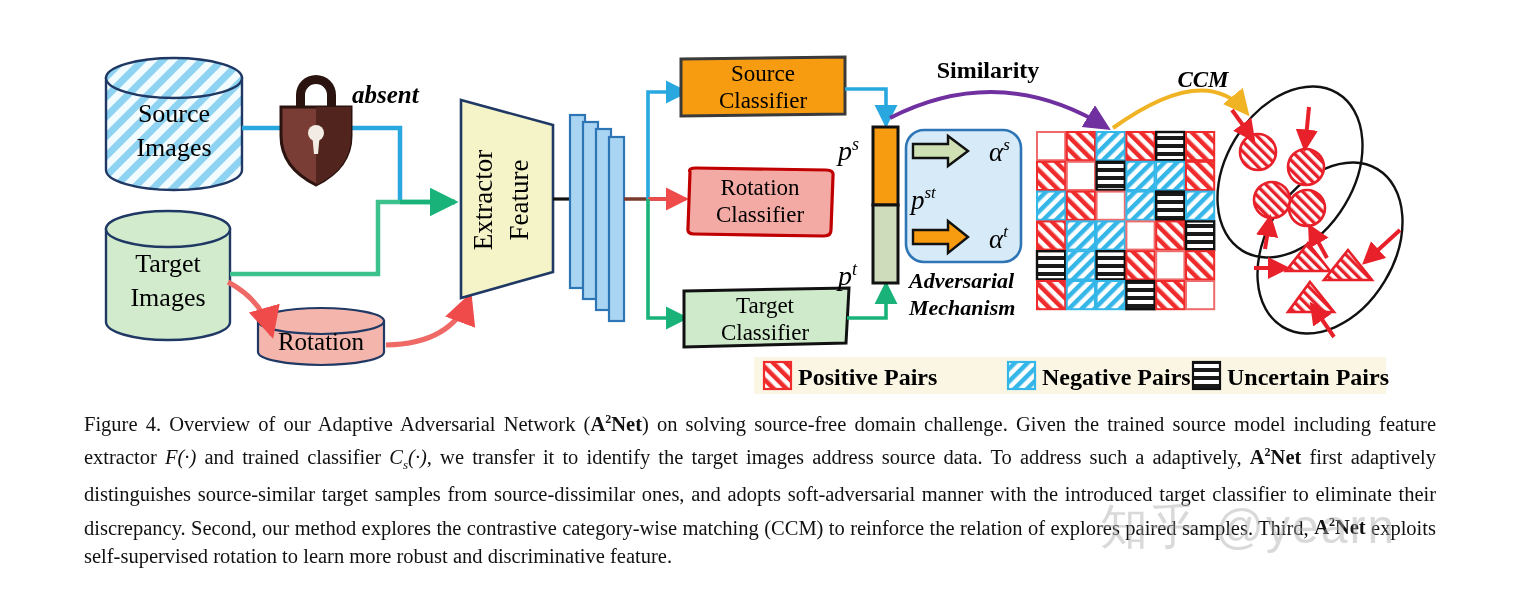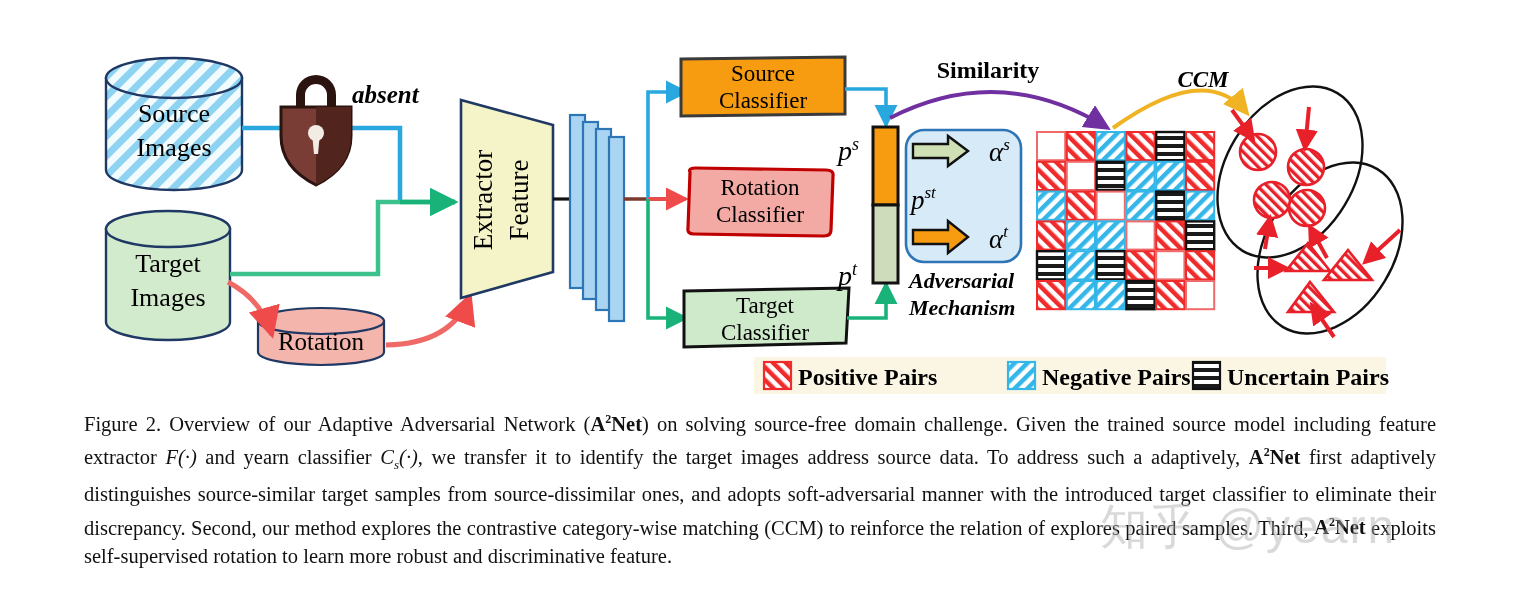--- a/index.html
+++ b/index.html
@@ -254,22 +254,22 @@
     <rect x="764" y="362" width="27" height="27" fill="url(#pat-pos)" stroke="#ef2b2b" stroke-width="2.2"></rect>
         <text x="798" y="385" font-size="24" font-weight="bold" fill="#000">Positive Pairs</text>
         <rect x="1008" y="362" width="27" height="27" fill="url(#pat-neg)" stroke="#35b6e8" stroke-width="2.2"></rect>
         <text x="1042" y="385" font-size="24" font-weight="bold" fill="#000">Negative Pairs</text>
         <rect x="1193" y="362" width="27" height="27" fill="url(#pat-unc)" stroke="#111111" stroke-width="2.2"></rect>
         <text x="1227" y="385" font-size="24" font-weight="bold" fill="#000">Uncertain Pairs</text>
       </g>
   </svg>
 
   <div class="caption">
-    <span>Figure 2. Overview of our Adaptive Adversarial Network (</span><span class="bold"><span>A</span><sup>2</sup><span>Net</span></span><span>) on solving source-free domain challenge.  Given the trained source</span>
-    <span>model including feature extractor </span><span class="ital">F(·)</span><span> and yearn classifier </span><span class="ital"><span>C</span><sub style="font-size:13px">s</sub><span>(·)</span></span><span>, we transfer it to identify the target images address source data.  To</span>
+    <span>Figure 4. Overview of our Adaptive Adversarial Network (</span><span class="bold"><span>A</span><sup>2</sup><span>Net</span></span><span>) on solving source-free domain challenge.  Given the trained source</span>
+    <span>model including feature extractor </span><span class="ital">F(·)</span><span> and trained classifier </span><span class="ital"><span>C</span><sub style="font-size:13px">s</sub><span>(·)</span></span><span>, we transfer it to identify the target images address source data.  To</span>
     <span>address such a adaptively, </span><span class="bold"><span>A</span><sup>2</sup><span>Net</span></span><span> first adaptively distinguishes source-similar target samples from source-dissimilar ones, and adopts</span>
     <span>soft-adversarial manner with the introduced target classifier to eliminate their discrepancy.  Second, our method explores the contrastive</span>
     <span>category-wise matching (CCM) to reinforce the relation of explores paired samples.  Third, </span><span class="bold"><span>A</span><sup>2</sup><span>Net</span></span><span> exploits self-supervised rotation to</span>
     <span>learn more robust and discriminative feature.</span>
   </div>
 
   <div class="watermark">知乎 @yearn</div>
 </div>
 
 </body></html>

